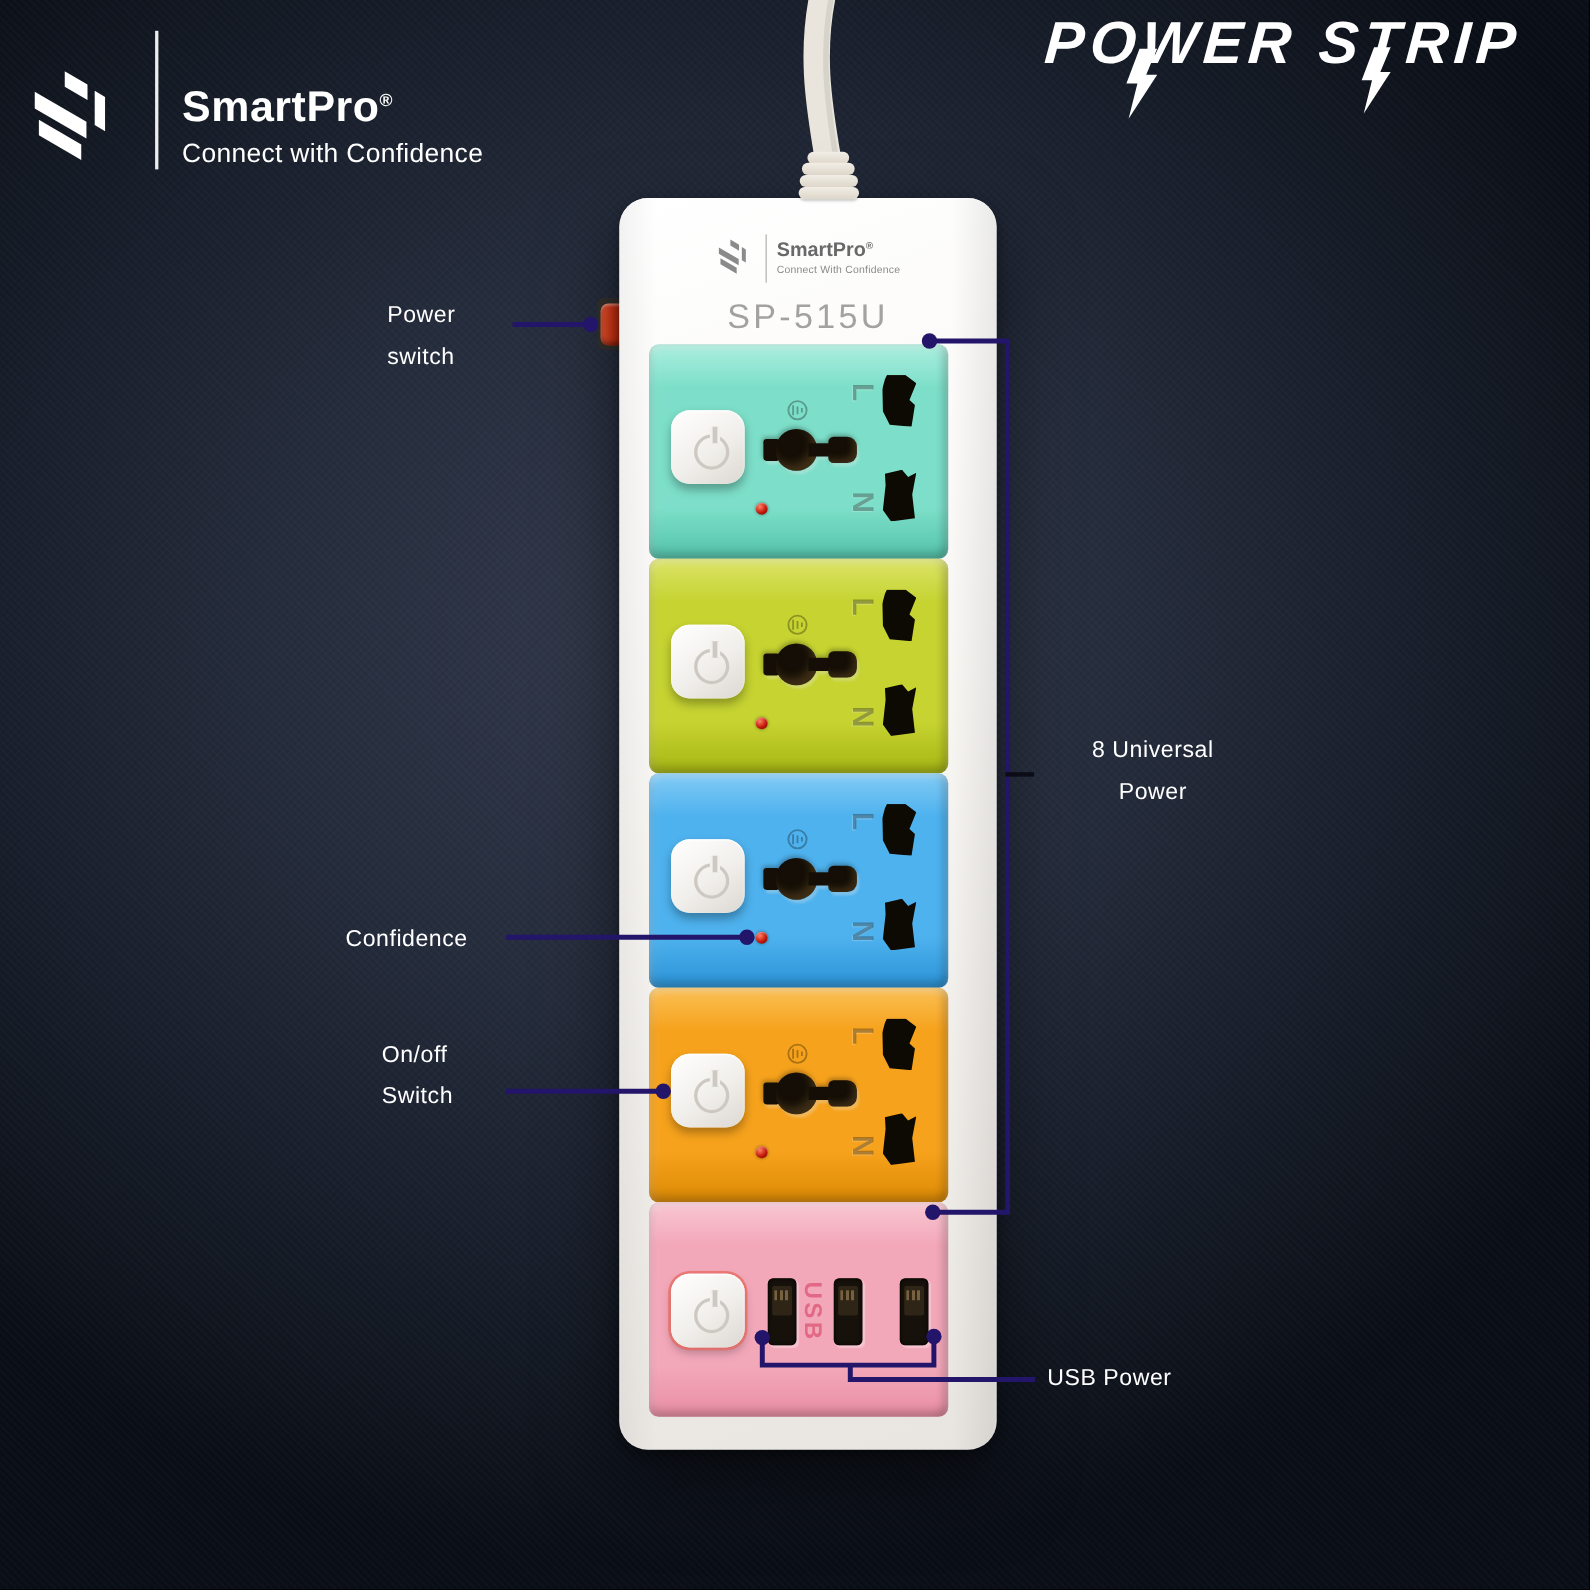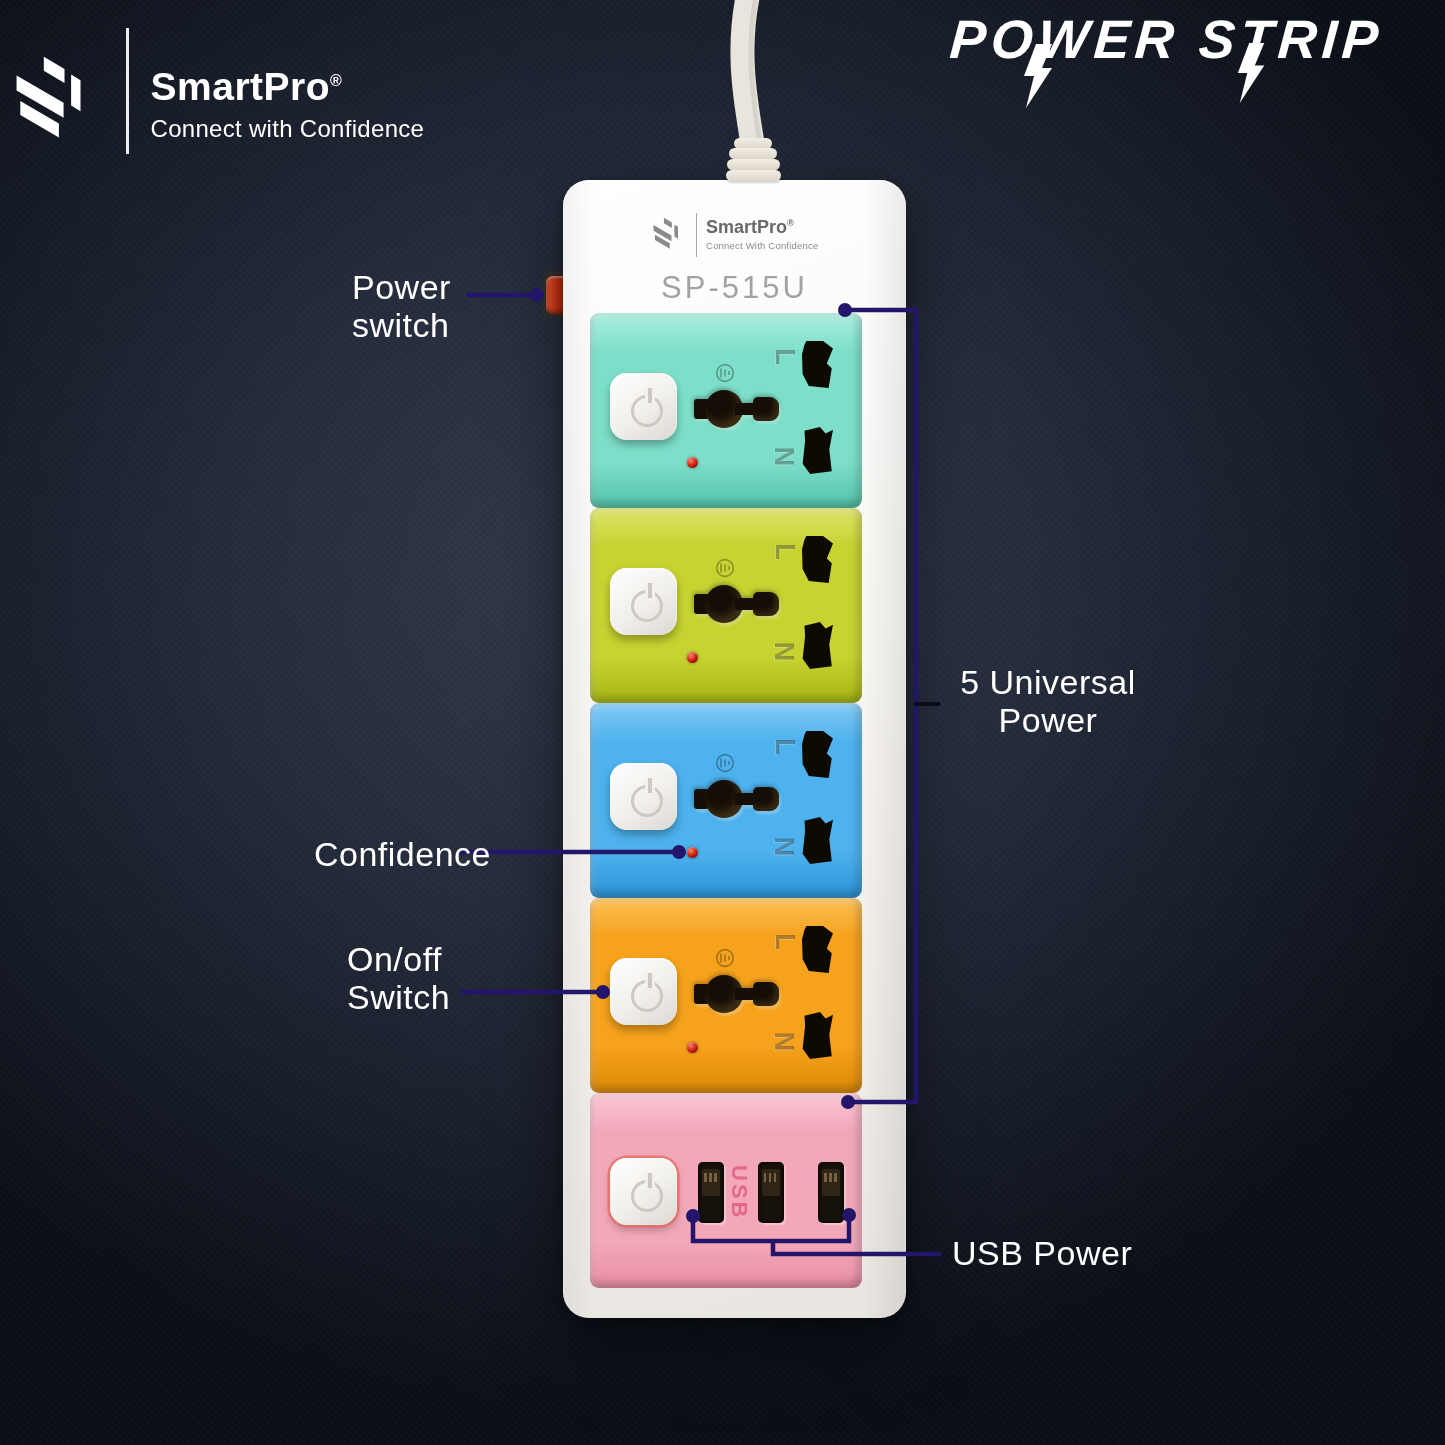--- a/index.html
+++ b/index.html
@@ -7,21 +7,21 @@
     position:relative;width:1445px;height:1445px;overflow:hidden;
     font-family:"Liberation Sans",sans-serif;
     background:
       radial-gradient(ellipse 950px 850px at 44% 40%, #343c4e 0%, #252c3c 42%, #171d29 72%, #0a0e16 100%);
   }
   .canvas::before{content:'';position:absolute;inset:0;pointer-events:none;
     background:
       repeating-linear-gradient(45deg, rgba(255,255,255,.015) 0 2px, transparent 2px 5px),
       repeating-linear-gradient(-45deg, rgba(0,0,0,.05) 0 2px, transparent 2px 5px);}
   
-  .brand{position:absolute;left:10px;top:26px;display:flex;align-items:center;color:#fff;z-index:6;}
+  .brand{position:absolute;left:25px;top:26px;display:flex;align-items:flex-end;color:#fff;z-index:6;}
   .brand-icon{width:94px;height:94px;margin-top:18px;color:#fff;}
   .brand-divider{width:2.5px;background:rgba(255,255,255,.92);margin:2px 0 0 22px;height:126px;}
   .brand-text{padding:20px 0 0 22px;}
   .brand-name{font-size:39px;font-weight:bold;letter-spacing:.5px;line-height:46px;}
   .brand-name sup{font-size:16px;font-weight:bold;}
   .brand-tagline{font-size:24px;margin-top:5px;letter-spacing:.3px;}
   
   .title{position:absolute;top:8px;right:62px;z-index:6;color:#fff;
     font-size:54px;font-weight:800;font-style:italic;letter-spacing:5px;
     transform:skewX(-4deg);white-space:nowrap;}
@@ -94,21 +94,21 @@
   .usb-port::after{content:'';position:absolute;left:6px;right:6px;top:11px;height:9px;
     background:repeating-linear-gradient(90deg,#77613f 0 2.5px,transparent 2.5px 5px);}
   .usb-p1{left:108px;} .usb-p2{left:168px;} .usb-p3{left:228px;}
   .usb-label{position:absolute;left:136px;top:72px;writing-mode:vertical-rl;
     font-size:22px;font-weight:bold;letter-spacing:3px;color:#de5f7c;opacity:.85;}
   
   .overlay{position:absolute;left:0;top:0;z-index:5;pointer-events:none;}
   .ann-line{stroke:var(--annotation-line,#231569);stroke-width:4.5;fill:none;}
   .ann-dot{fill:var(--annotation-line,#231569);}
   .ann-tick{stroke:#0c0c16;stroke-width:4;}
-  .label{position:absolute;z-index:6;color:#fff;font-size:34px;line-height:38px;letter-spacing:.5px;}
+  .label{position:absolute;z-index:6;color:#fff;font-size:21px;line-height:38px;letter-spacing:.5px;}
   .lbl-power{left:352px;top:268px;}
   .lbl-indicator{left:314px;top:835px;}
   .lbl-onoff{left:347px;top:940px;}
   .lbl-universal{left:935px;top:663px;width:226px;text-align:center;}
   .lbl-usbport{left:952px;top:1234px;}
 </style>
 </head>
 <body>
 
 <div class="canvas">
@@ -302,20 +302,20 @@
     <div>switch</div>
   </div>
   <div class="label lbl-indicator">
     <div>Confidence</div>
   </div>
   <div class="label lbl-onoff">
     <div>On/off</div>
     <div>Switch</div>
   </div>
   <div class="label lbl-universal">
-    <div>5 Universal</div>
+    <div>8 Universal</div>
     <div>Power</div>
   </div>
   <div class="label lbl-usbport">
     <div>USB Power</div>
   </div>
 
 </div>
 
 </body></html>

